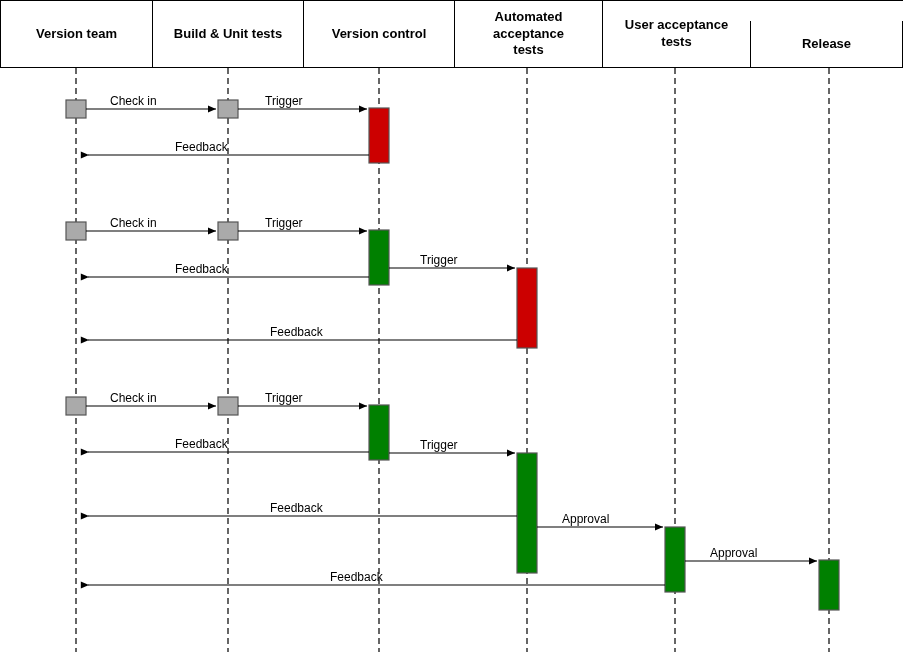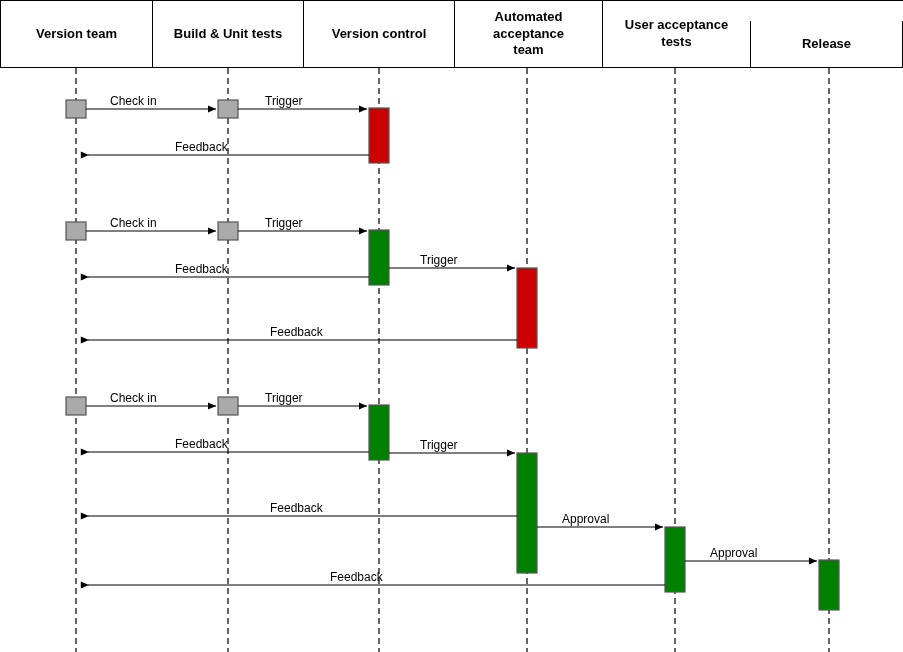--- a/index.html
+++ b/index.html
@@ -68,21 +68,21 @@
     </div>
     <div class="lane-header" style="width:151px">
       <span>Build &amp; Unit tests</span>
     </div>
     <div class="lane-header" style="width:151px">
       <span>Version control</span>
     </div>
     <div class="lane-header" style="width:148px">
       <span style="white-space:pre-line">Automated
 acceptance
-team</span>
+tests</span>
     </div>
     <div class="lane-header" style="width:148px">
       <span style="white-space:pre-line">User acceptance
 tests</span>
     </div>
     <div class="lane-header" style="width:153px">
       <span>Release</span>
     </div>
   </div>
 

